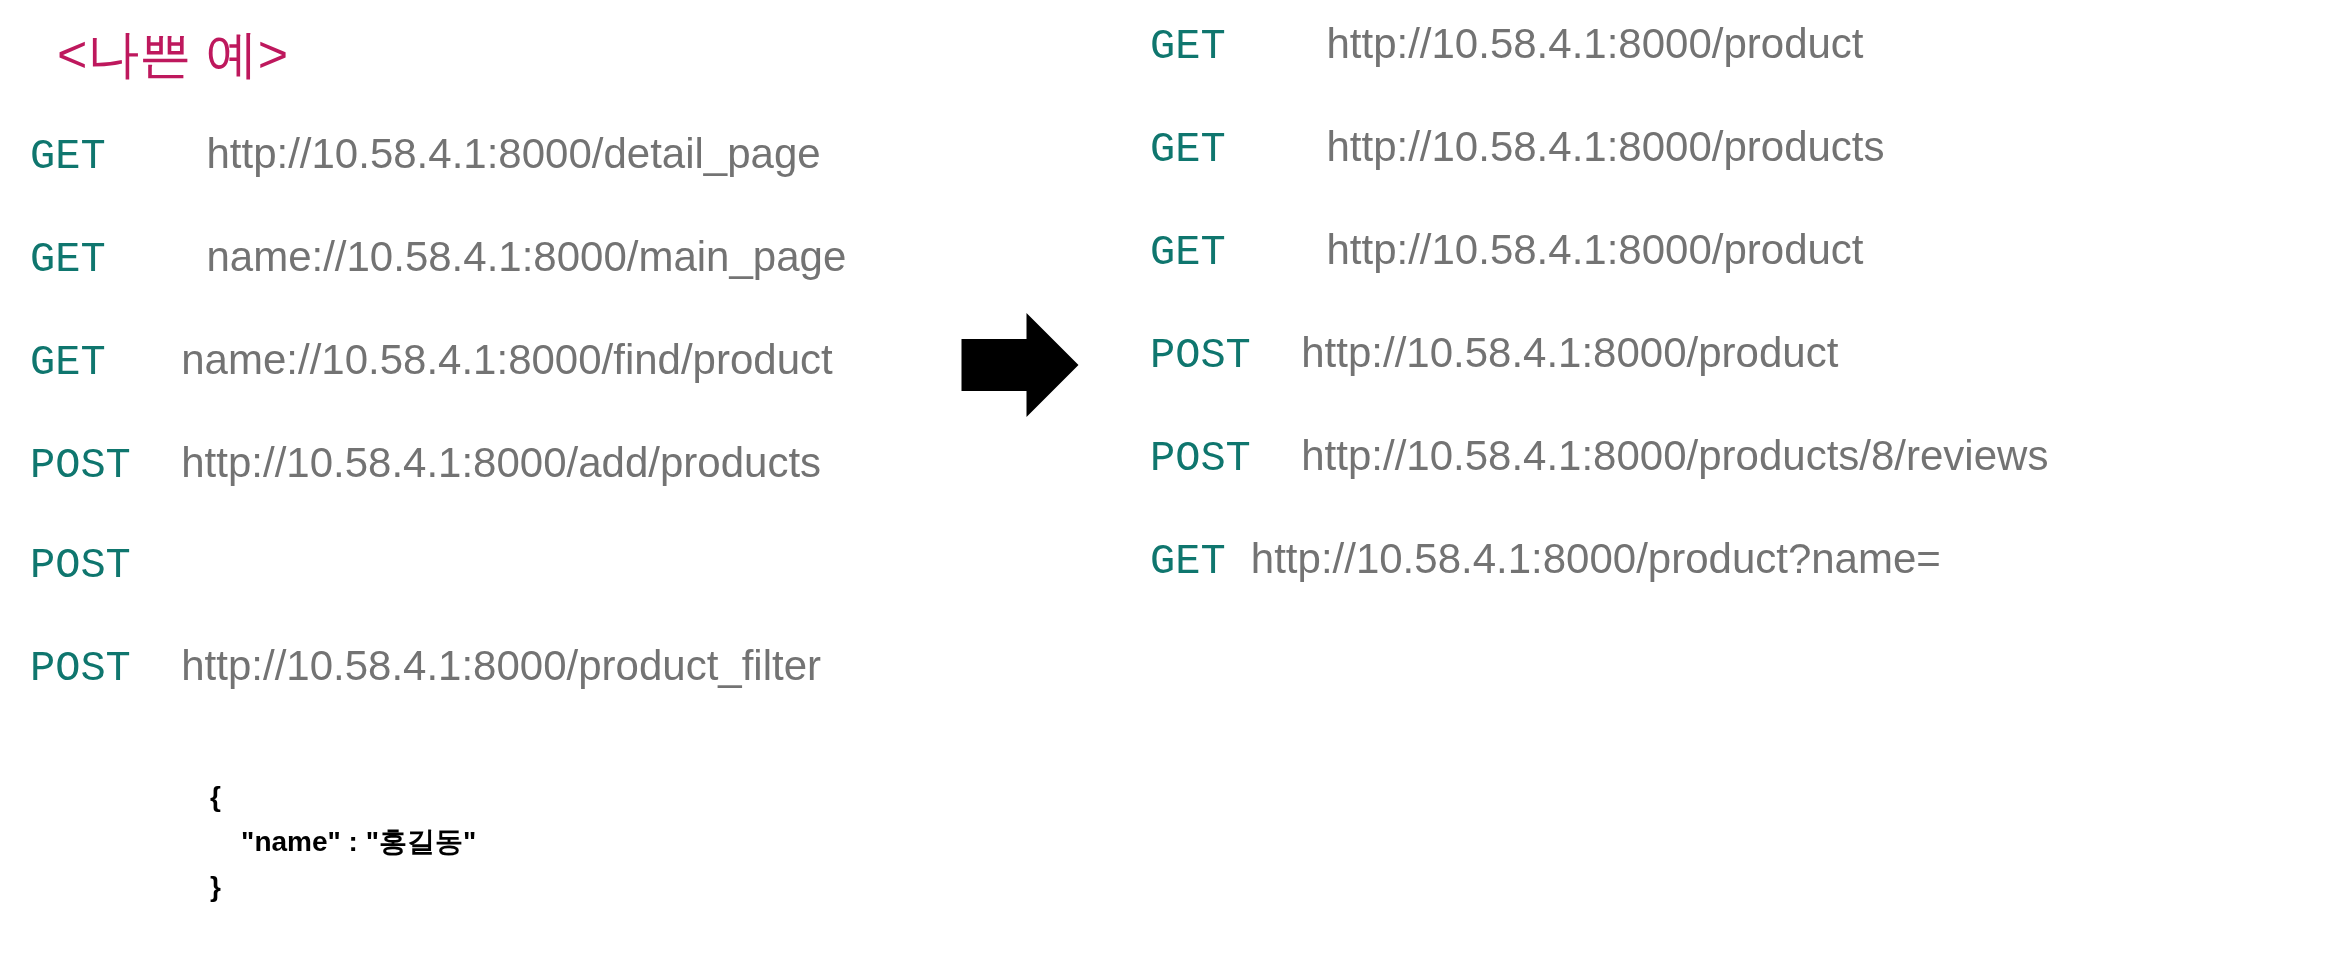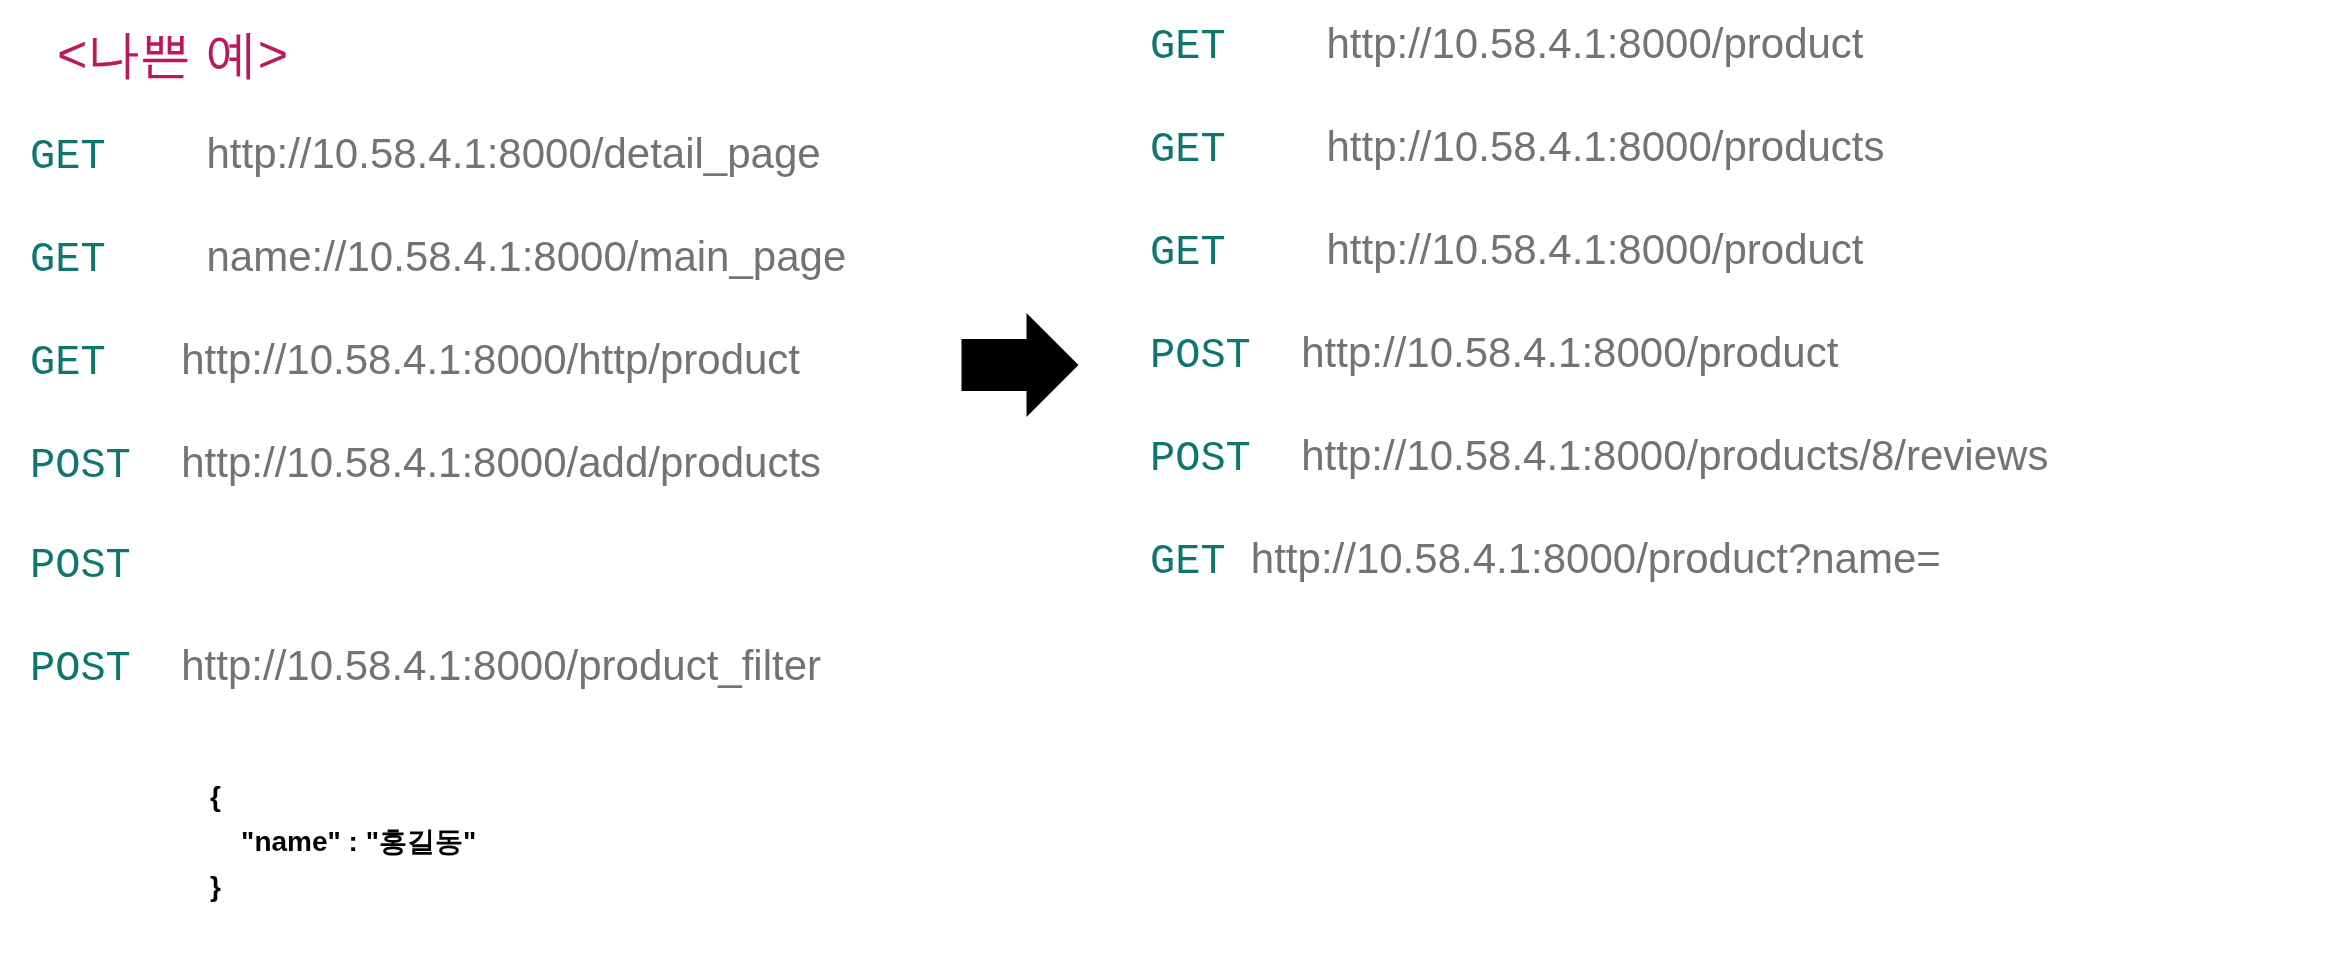--- a/index.html
+++ b/index.html
@@ -88,21 +88,21 @@
     <div class="entry">
       <span class="method">GET    </span>
       <span class="url">http://10.58.4.1:8000/detail_page</span>
     </div>
     <div class="entry">
       <span class="method">GET    </span>
       <span class="url">name://10.58.4.1:8000/main_page</span>
     </div>
     <div class="entry">
       <span class="method">GET   </span>
-      <span class="url">http://10.58.4.1:8000/http/product</span>
+      <span class="url">name://10.58.4.1:8000/find/product</span>
     </div>
     <div class="entry">
       <span class="method">POST  </span>
       <span class="url">http://10.58.4.1:8000/add/products</span>
     </div>
     <div class="entry">
       <span class="method">POST  </span>
     </div>
     <div class="entry">
       <span class="method">POST  </span>

